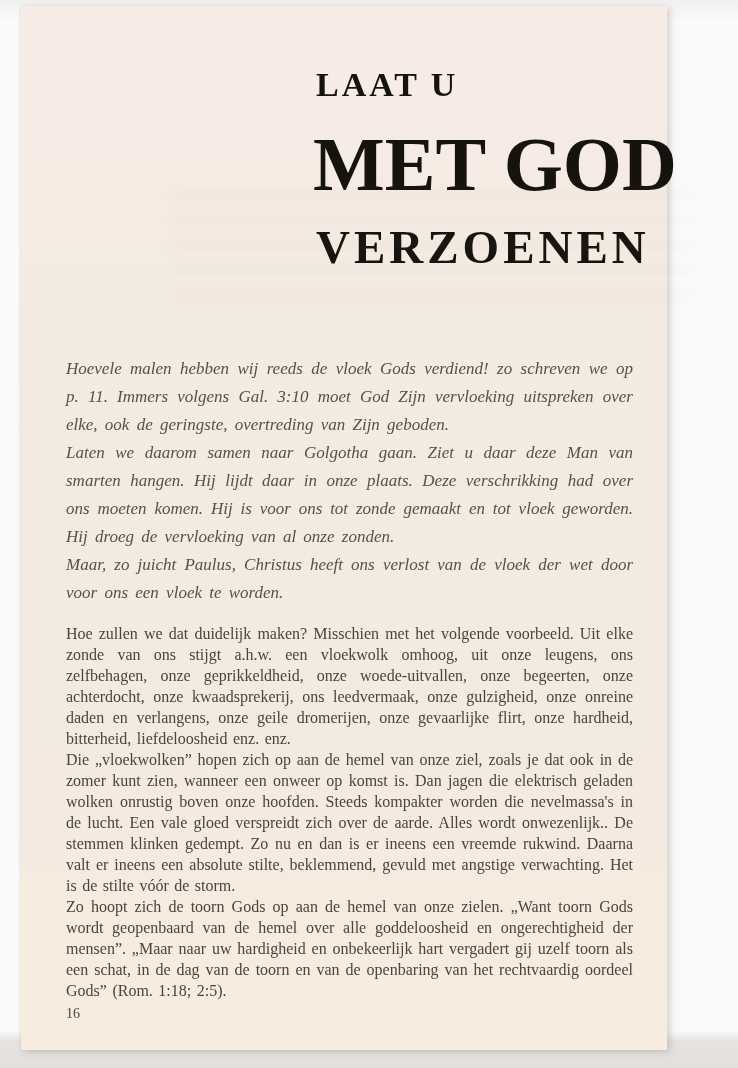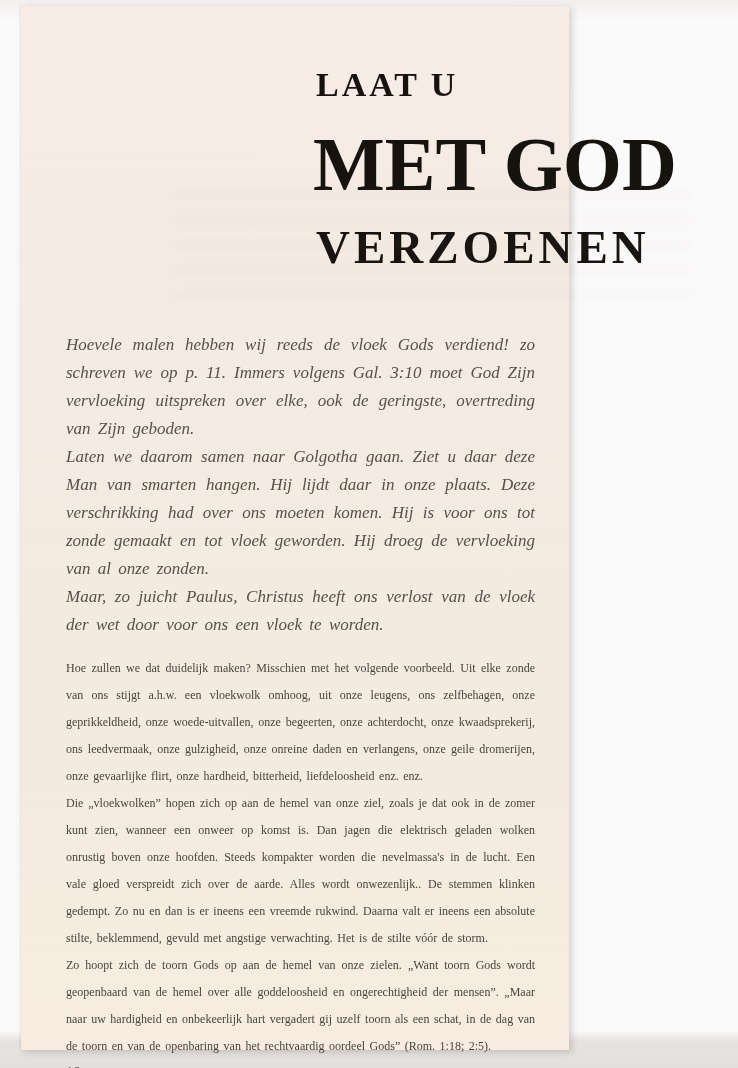--- a/index.html
+++ b/index.html
@@ -7,21 +7,21 @@
   body {
     position: relative;
     overflow: hidden;
     font-family: "Liberation Serif", "DejaVu Serif", serif;
     background: linear-gradient(180deg, #f2f0ee 0%, #fbfafa 2%, #fbfafa 96.5%, #e6e3e0 97.5%, #e2dfdc 100%);
   }
   .paper {
     position: absolute;
     left: 21px;
     top: 6px;
-    width: 548px;
+    width: 646px;
     height: 1044px;
     padding: 62px 34px 0 45px;
     background: linear-gradient(180deg, #f8ece7 0%, #f4ebe2 25%, #f3eae0 65%, #f7ecdf 100%);
     box-shadow: 3px 2px 7px rgba(110, 100, 92, 0.28), -1px 0 2px rgba(140,130,120,0.12);
     border-radius: 1px;
   }
   .ghost {
     position: absolute;
     left: 150px; top: 185px;
     width: 520px; height: 110px;
@@ -38,32 +38,32 @@
     letter-spacing: 3px; white-space: nowrap;
   }
   .t2 {
     font-size: 76px; line-height: 1; font-weight: bold;
     letter-spacing: 0px; margin-top: 24px; margin-left: -3px; white-space: nowrap;
   }
   .t3 {
     font-size: 47px; line-height: 1; font-weight: bold;
     letter-spacing: 4px; margin-top: 22px; white-space: nowrap;
   }
-  .intro { margin-top: 60px; color: #585148; }
+  .intro { margin-top: 84px; color: #585148; }
   .intro p {
     font-style: italic;
     font-size: 17px;
     line-height: 28px;
     text-align: justify;
     word-spacing: 3px;
   }
   .body-text { margin-top: 16px; color: #4a453c; }
   .body-text p {
-    font-size: 12px;
-    line-height: 27px;
+    font-size: 16px;
+    line-height: 21px;
     text-align: justify;
     word-spacing: 1.5px;
   }
   .pagenum {
     margin-top: 5px;
     font-size: 14px;
     color: #4a453c;
   }
 </style>
 </head>

